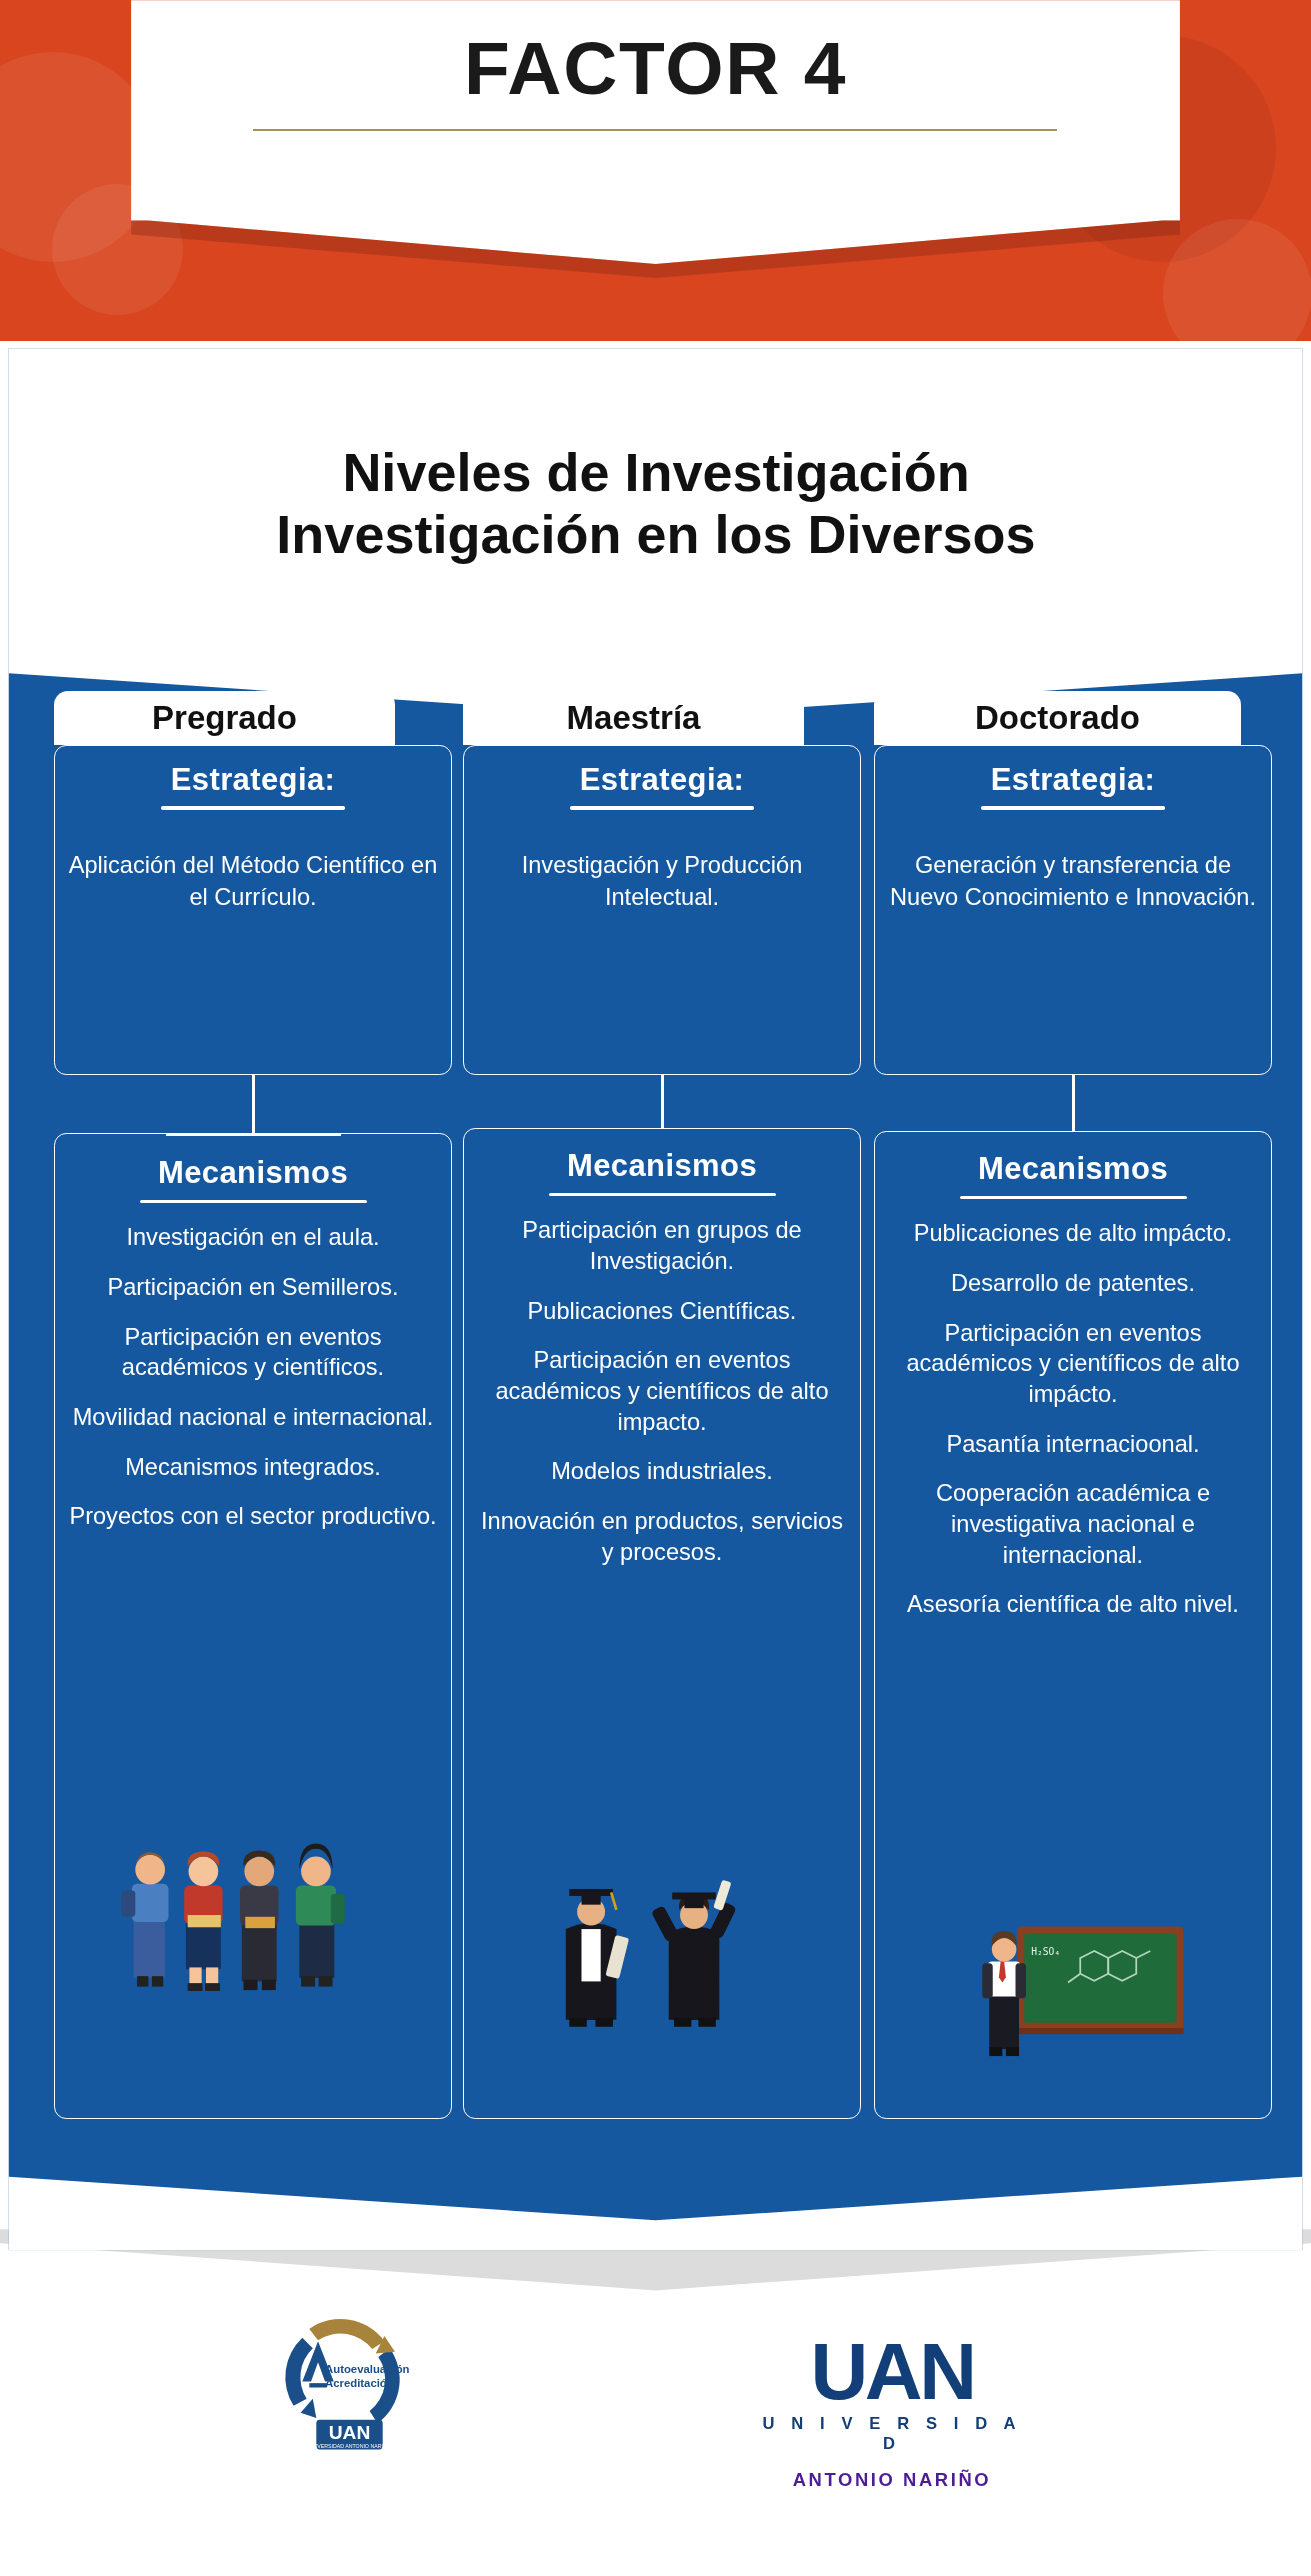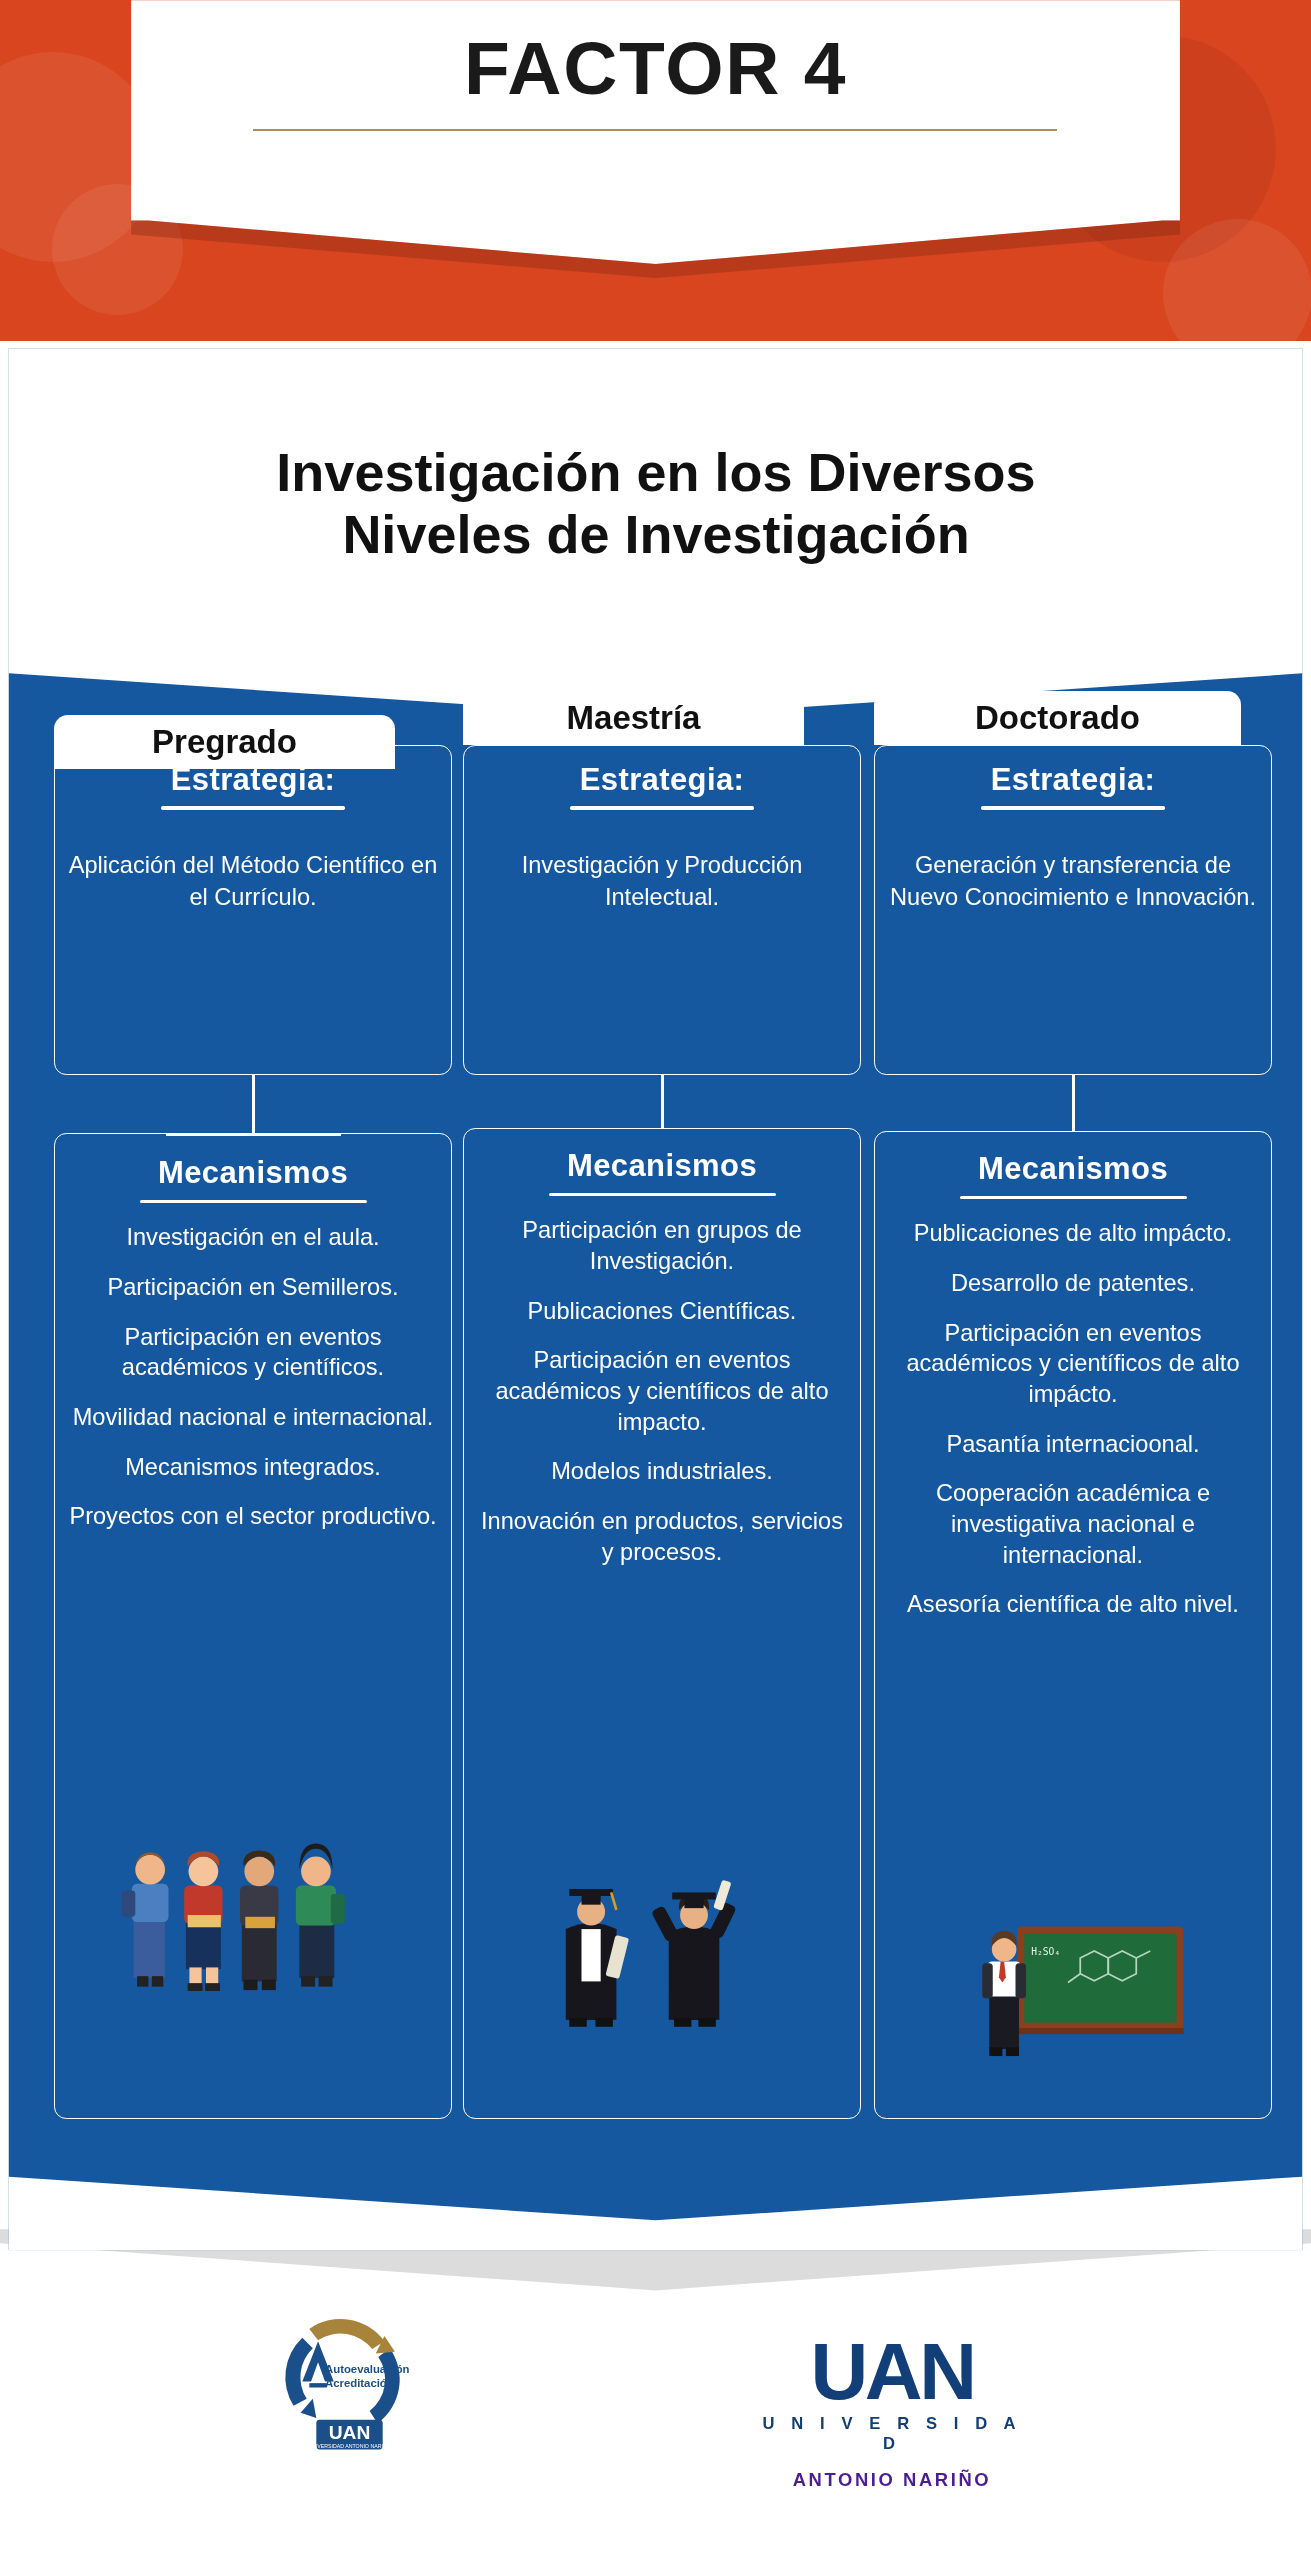--- a/index.html
+++ b/index.html
@@ -237,25 +237,25 @@
 <svg width="1311" height="1967" style="position:absolute;left:0;top:341px;z-index:4;" viewBox="0 0 1500 2250">
 
   <rect x="10" y="8" width="1480" height="2176" fill="#15589f"></rect>
 
   <polygon points="10,8 1490,8 1490,380 750,430 10,380" fill="#ffffff"></polygon>
 
   <polygon points="10,2184 10,2100 750,2150 1490,2100 1490,2184" fill="#ffffff"></polygon>
 </svg>
 
 <div class="main-title">
+  <div>Niveles de Investigación</div>
   <div>Investigación en los Diversos</div>
-  <div>Niveles de Investigación</div>
-</div>
-
-<div class="tab" style="left:54px; top:691px; width:341px;margin-top:24px;">Pregrado</div>
+</div>
+
+<div class="tab" style="left:54px; top:691px; width:341px;">Pregrado</div>
 <div class="box" style="left:54px; top:745px; width:398px; height:330px;">
   <div class="box-head">Estrategia:</div>
   <div class="head-underline"></div>
   <div class="box-text" style="margin-top:40px;">Aplicación del Método Científico en el Currículo.</div>
 </div>
 <div class="conn" style="left:252px; top:1075px; width:2.6px; height:59px;"></div>
 <div class="conn" style="left:166px; top:1133px; width:175px; height:2.6px;"></div>
 
 <div class="box" style="left:54px; top:1133px; width:398px; height:986px;">
   <div class="box-head" style="margin-top:21px;">Mecanismos</div>

